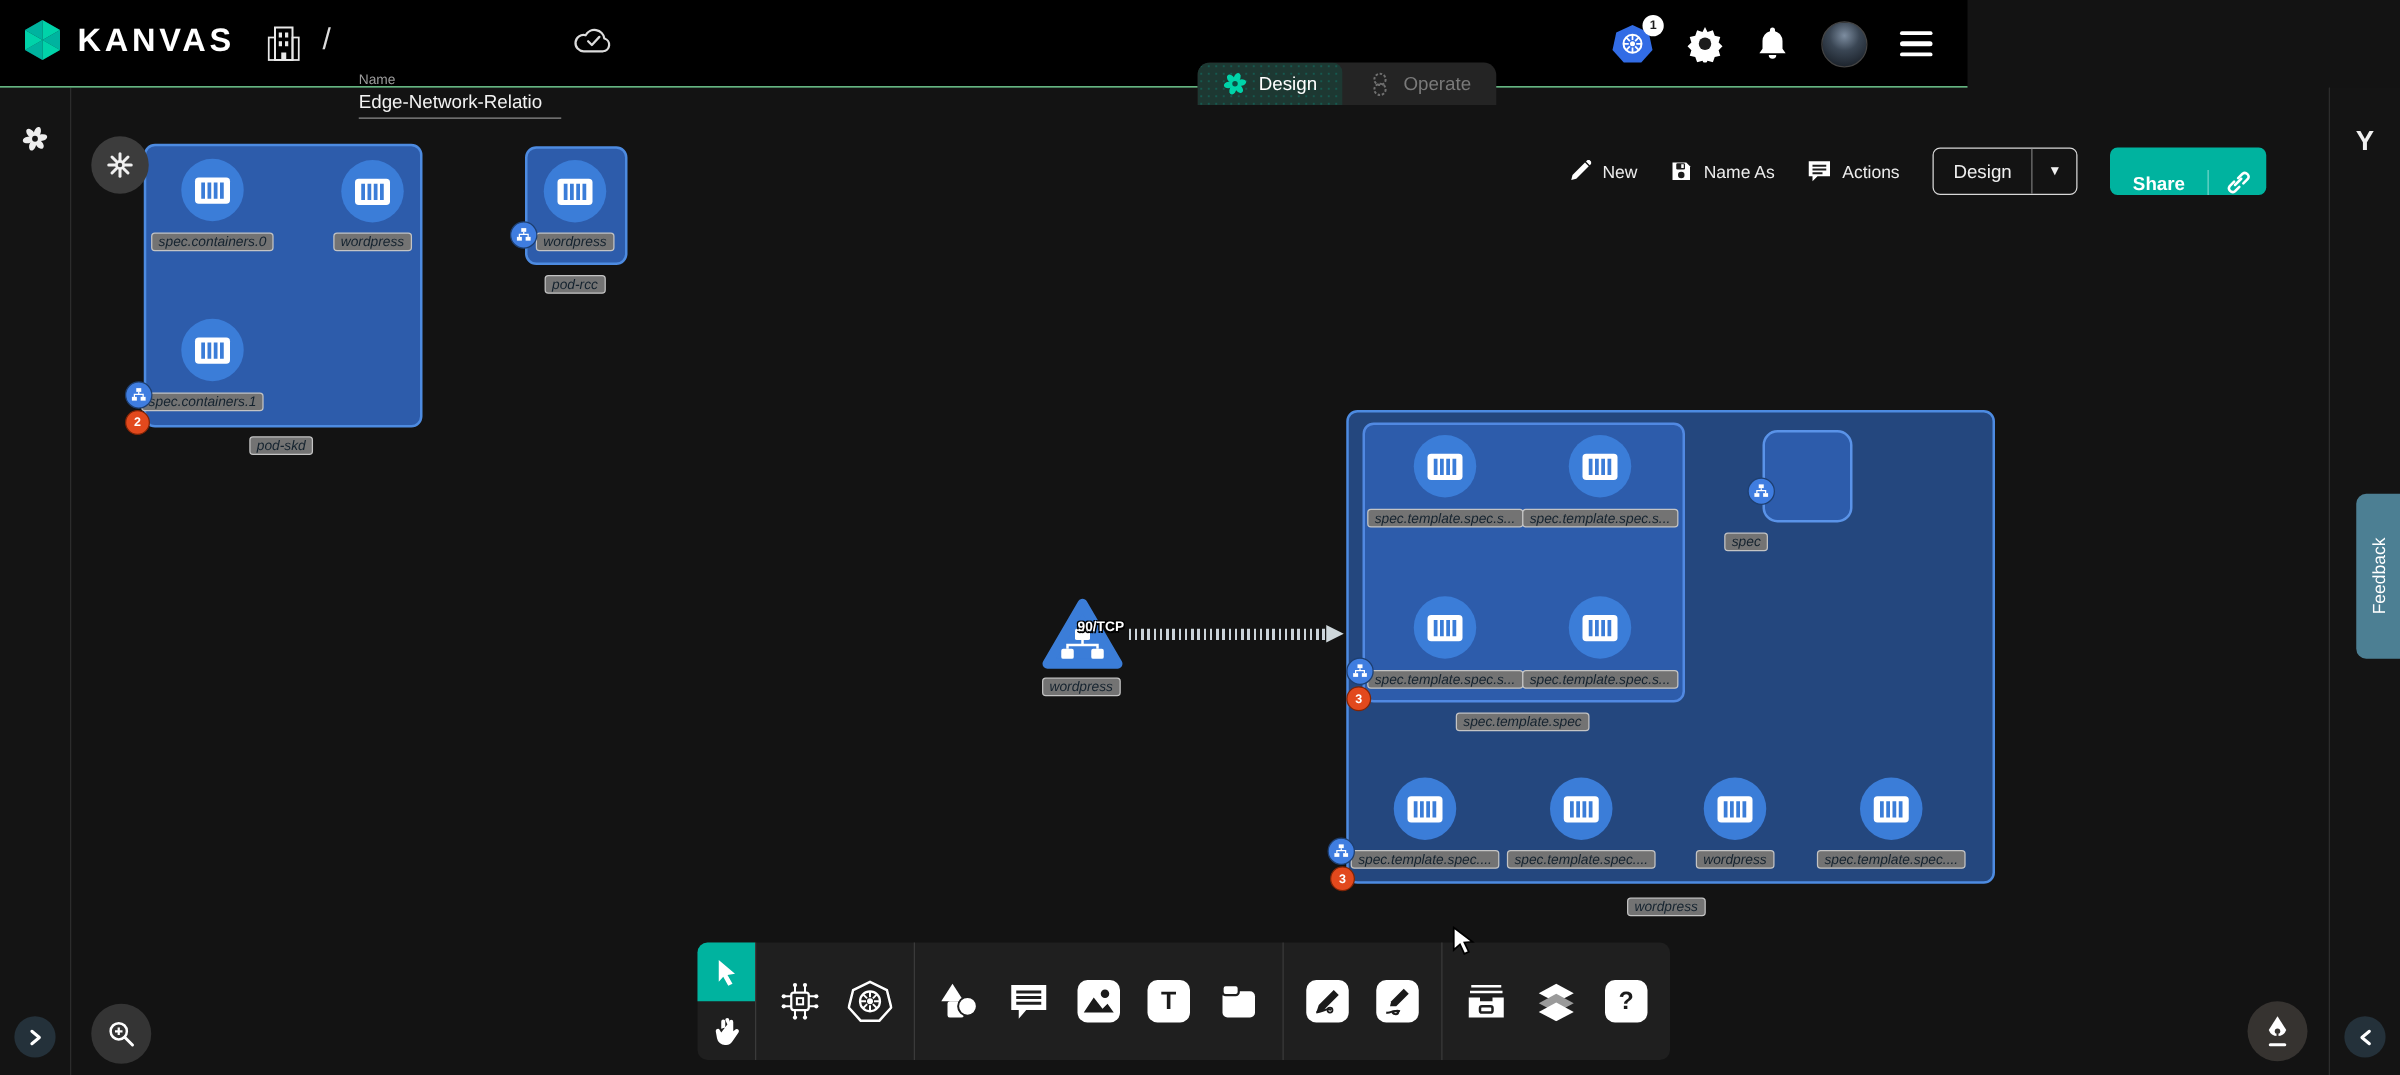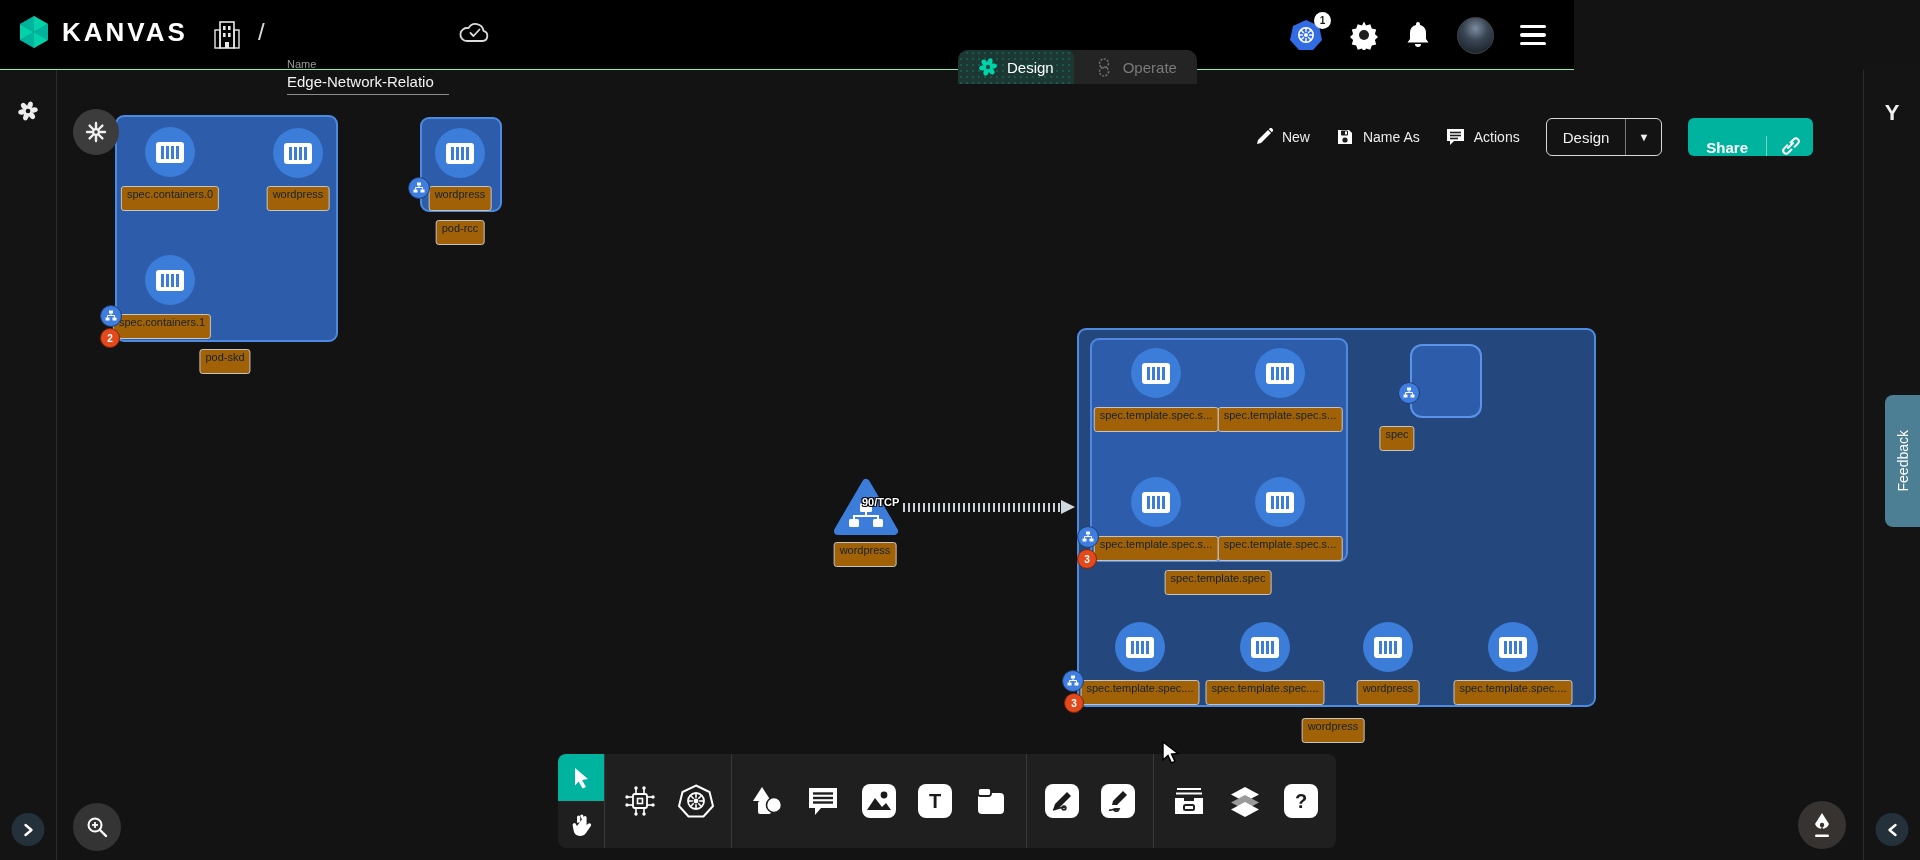--- a/index.html
+++ b/index.html
@@ -69,23 +69,23 @@
 
   
   .grp { position:absolute; border-radius:9px; }
   .grp-bright { background:#2d5cab; border:2px solid #4d8be1; }
   .grp-dark   { background:#24477e; border:2px solid #4d8be1; }
   .node { position:absolute; width:50px; height:50px; border-radius:50%; background:#3b7dd8;
           display:flex; align-items:center; justify-content:center; cursor:pointer; }
   .cont-glyph { width:28px; height:21px; background:#fff; border-radius:3px;
                 display:flex; align-items:center; justify-content:center; gap:2px; }
   .cont-glyph i { display:block; width:3px; height:13px; background:#3b7dd8; }
-  .chip { position:absolute; transform:translateX(-50%); background:#a16207; color:#14222e;
-          font-size:11px; padding:1px 5px 10px; border-radius:3px; white-space:nowrap;
-          border:1px solid #c4c4c4; }
+  .chip { position:absolute; transform:translateX(-50%); background:#737373; color:#14222e;
+          font-size:11px; padding:1px 5px 0; border-radius:3px; white-space:nowrap;
+          border:1px solid #c4c4c4;font-style:italic; }
   .net-badge { position:absolute; width:22px; height:22px; border-radius:50%; background:#3f7de0;
                border:1px solid #1e3f70; display:flex; align-items:center; justify-content:center; z-index:5; }
   .err-badge { position:absolute; width:20px; height:20px; border-radius:50%; background:#e2491d;
                color:#fff; font-size:10px; font-weight:bold; display:flex; align-items:center;
                justify-content:center; z-index:5; border:1px solid #7e2406; }
   #collapsed-node { position:absolute; left:73px; top:109px; width:46px; height:46px; border-radius:50%;
                background:#3c3c3c; display:flex; align-items:center; justify-content:center; z-index:6; }
   .square-node { position:absolute; background:#2d5cab; border:2px solid #5a93e8; border-radius:12px; }
   #edge-line { position:absolute; left:903px; top:503px; width:160px; height:9px;
       background:repeating-linear-gradient(90deg, rgba(213,222,228,.95) 0 2px, transparent 2px 5px); }

